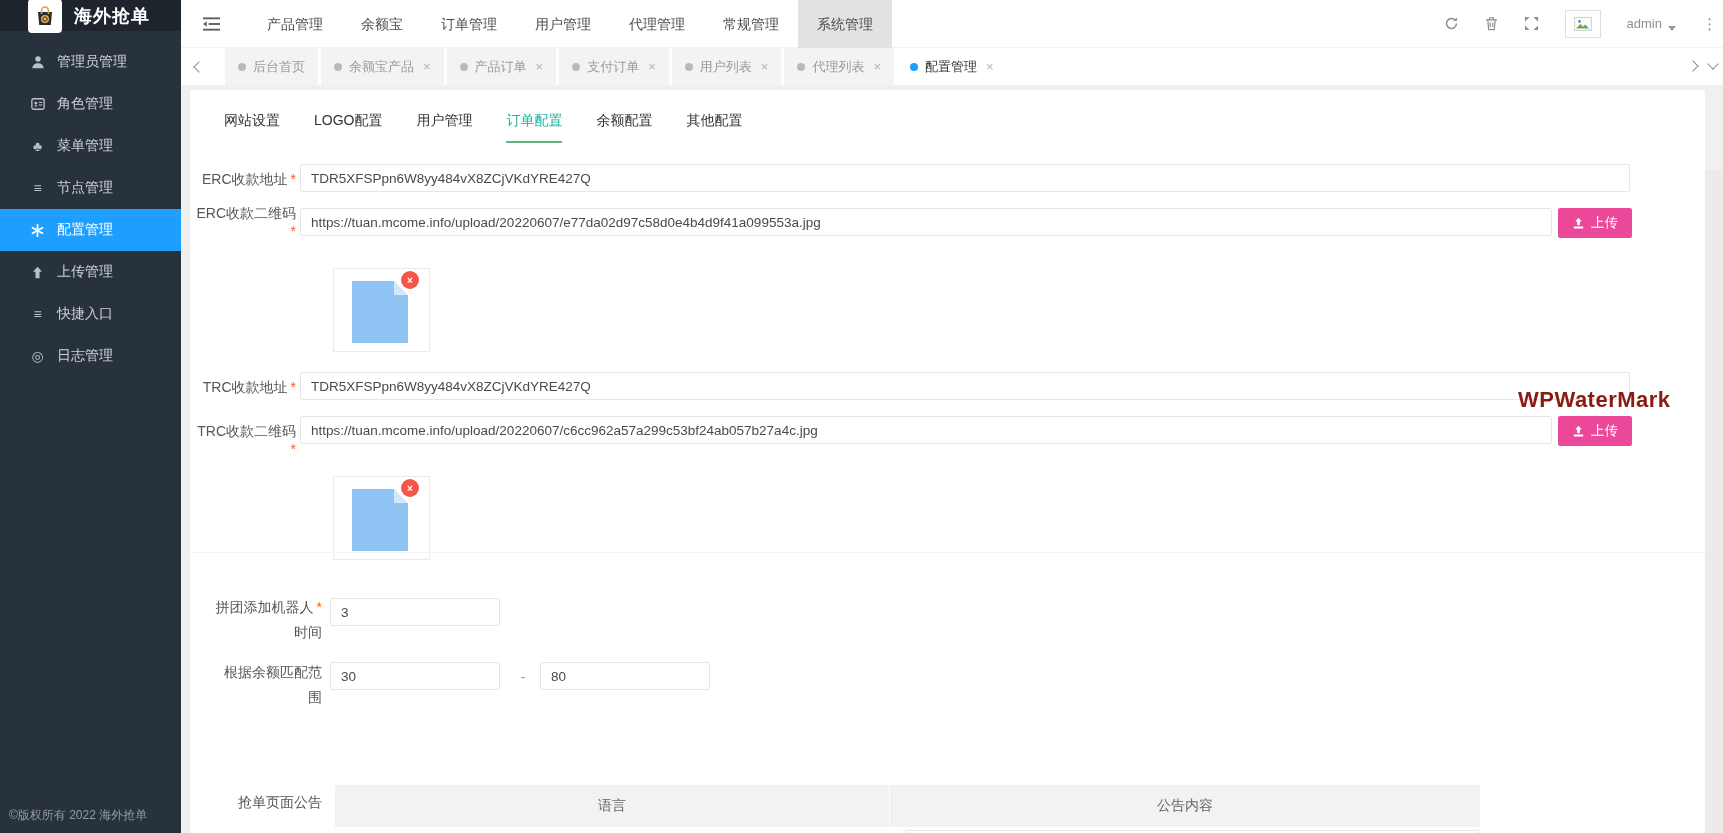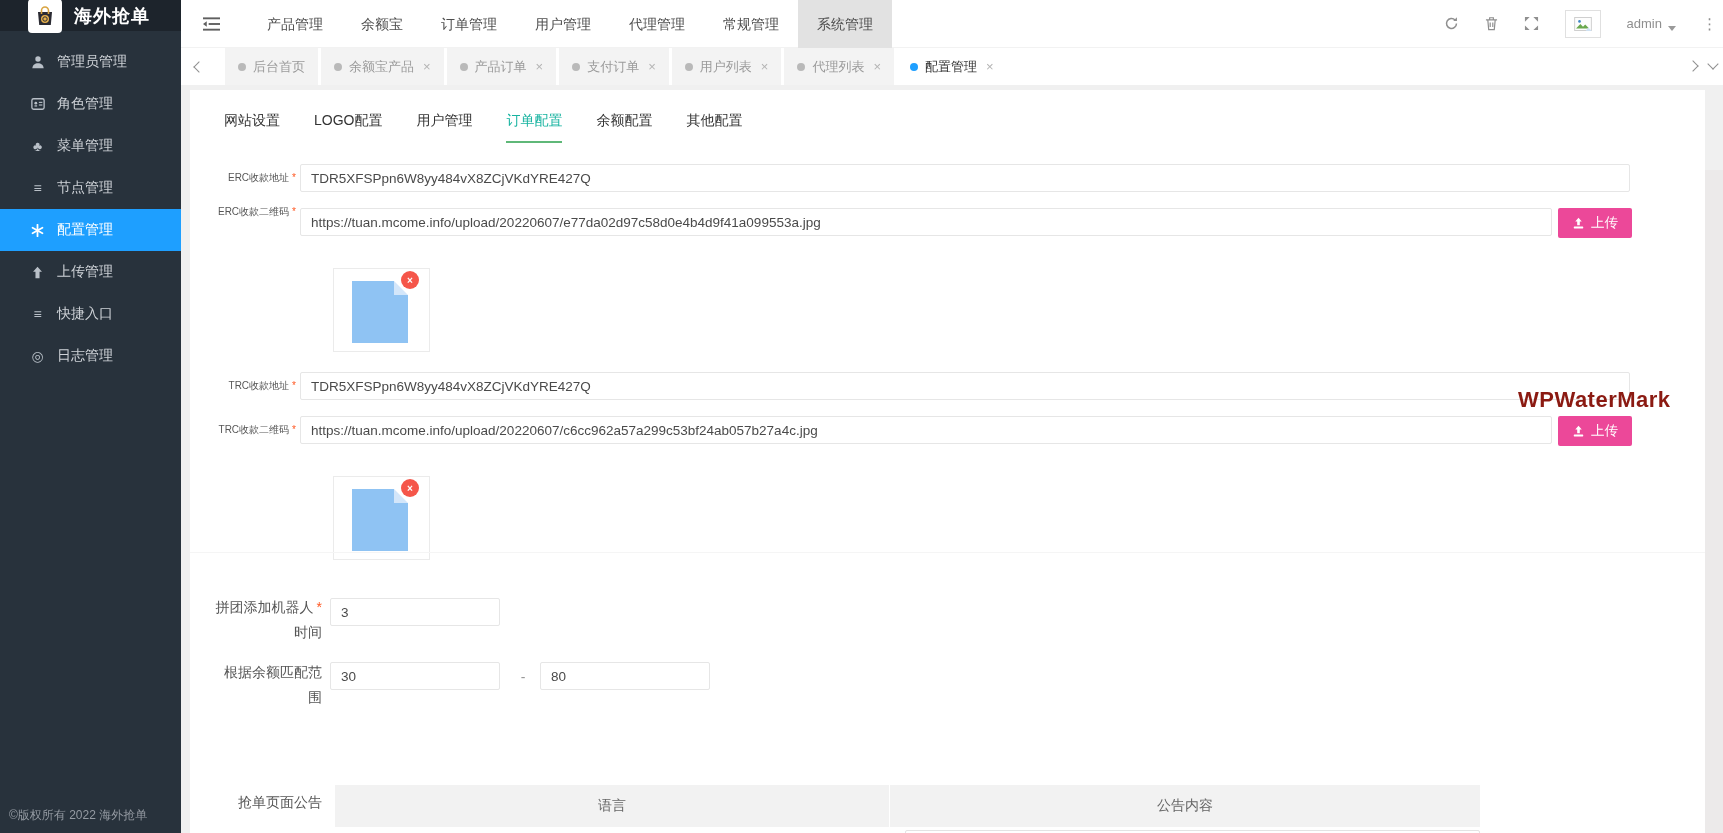--- a/index.html
+++ b/index.html
@@ -46,21 +46,21 @@
   .tab.active .dot { background:#1E9FFF; }
 
   
   .content { position:absolute; left:181px; top:85px; width:1542px; height:748px; background:#f0f0f0; }
   .card { position:absolute; left:9px; top:5px; width:1515px; height:743px; background:#fff; }
 
   .ctabs { position:absolute; left:34px; top:22px; display:flex; gap:34px; }
   .ctab { font-size:14px; color:#333; padding-bottom:11px; cursor:pointer; border-bottom:2px solid transparent; }
   .ctab.active { color:#17b3a0; border-bottom-color:#5FB878; }
 
-  .lbl { position:absolute; left:0; width:106px; text-align:right; font-size:10px; color:#565656; }
+  .lbl { position:absolute; left:0; width:106px; text-align:right; font-size:14px; color:#565656; }
   .lbl2 { position:absolute; left:0; width:132px; text-align:right; font-size:14px; color:#565656; line-height:25px; }
   .req { color:#FF5722; margin-left:3px; }
 
   .fin { position:absolute; height:16px; border:1px solid #e6e6e6; border-radius:2px; background:#fff;
          padding:13px 10px; font-size:13.5px; color:#4a4a4a; outline:none; font-family:"Liberation Sans",sans-serif; }
 
   .upl-btn { position:absolute; width:74px; height:30px; background:#ec4899; color:#fff; border:none; border-radius:2px;
              font-size:13.5px; display:flex; align-items:center; justify-content:center; gap:6px; cursor:pointer;
              font-family:"Liberation Sans",sans-serif; }
 

